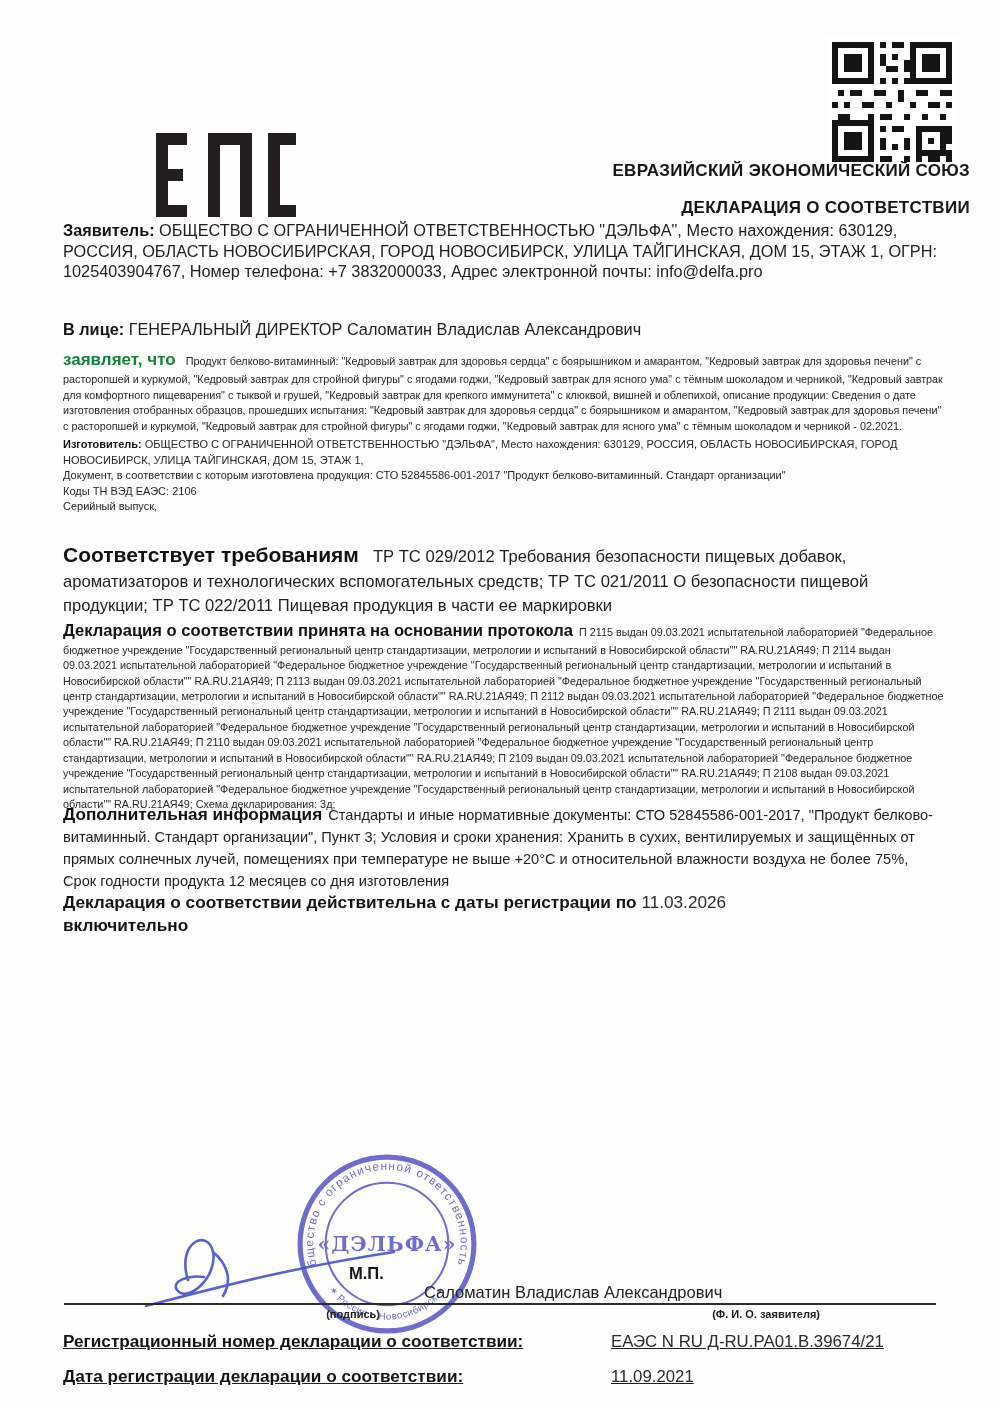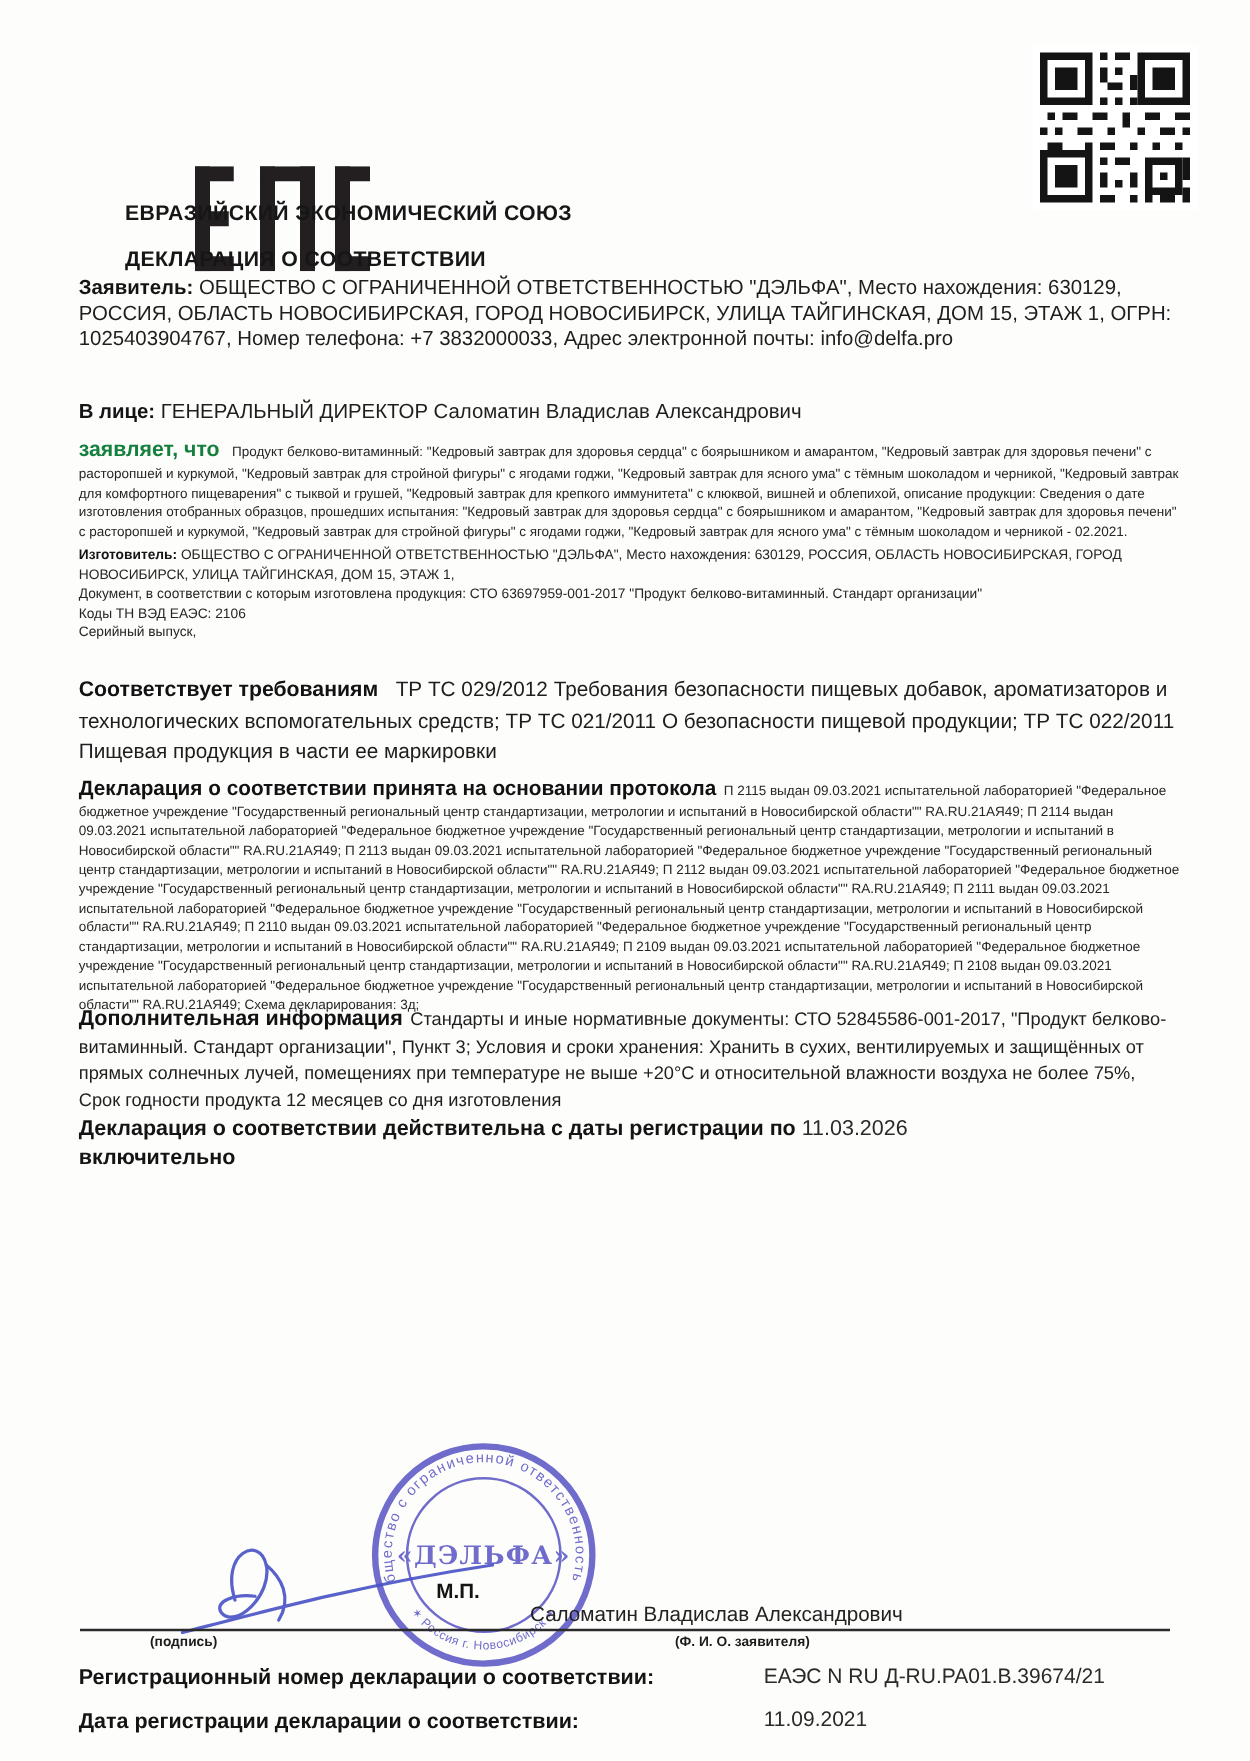--- a/index.html
+++ b/index.html
@@ -3,47 +3,47 @@
 <meta charset="utf-8">
 <style>
   html,body{margin:0;padding:0;background:#e9e9e9;}
   .page{
     position:relative;width:1000px;height:1409px;margin:0 auto;
     background:#fdfdfc;overflow:hidden;
     font-family:"Liberation Sans","DejaVu Sans",sans-serif;
     color:#1e1e1e;
   }
   .abs{position:absolute;}
-  .center{text-align:left;}
+  .center{text-align:right;}
   .b{font-weight:bold;color:#141414;}
   
   .title-line{left:100px;width:870px;font-size:17px;font-weight:bold;letter-spacing:.3px;color:#161616;}
   
   .p-app{left:63px;top:220px;width:878px;font-size:16.3px;line-height:1.27;}
   .p-inperson{left:63px;top:319px;width:878px;font-size:16.3px;line-height:1.27;}
   .p-declares{left:63px;top:348px;width:882px;font-size:10.8px;line-height:1.43;color:#262626;}
   .p-declares .head{font-size:17px;font-weight:bold;color:#15803d;padding-right:10px;}
   .p-man{left:63px;top:437px;width:882px;font-size:11px;line-height:1.42;color:#262626;}
   .p-complies{left:63px;top:540px;width:878px;font-size:16.6px;line-height:1.45;}
-  .p-complies .head{font-size:17px;font-weight:bold;color:#121212;padding-right:14px;}
+  .p-complies .head{font-size:21px;font-weight:bold;color:#121212;padding-right:14px;}
   .p-basis{left:63px;top:619px;width:882px;font-size:10.8px;line-height:1.43;color:#262626;}
   .p-basis .head{font-size:16.6px;font-weight:bold;color:#121212;padding-right:6px;}
   .p-add{left:63px;top:802px;width:882px;font-size:14.6px;line-height:1.48;}
   .p-add .head{font-size:17.2px;font-weight:bold;color:#121212;padding-right:6px;}
   .p-valid{left:63px;top:891px;width:882px;font-size:17.2px;line-height:1.35;font-weight:bold;color:#141414;}
   .p-valid .date{font-weight:normal;color:#2a2a2a;}
   
   .mp{left:349px;top:1264px;font-size:16.5px;font-weight:bold;color:#141414;}
   .sig-name{left:424px;top:1283px;font-size:16.5px;color:#222;}
   .sig-line{left:64px;top:1303px;width:872px;border-top:2px solid #2b2b2b;height:0;}
   .cap{font-size:11px;font-weight:bold;color:#1b1b1b;}
   .cap-sign{left:120px;top:1308px;width:260px;}
   .cap-fio{left:540px;top:1308px;width:280px;}
   
-  .reg-row{left:63px;width:890px;display:flex;align-items:flex-start;}
+  .reg-row{left:63px;width:890px;display:flex;align-items:flex-end;text-decoration:underline;}
   .reg-row .lbl{width:548px;font-size:17.2px;font-weight:bold;color:#141414;}
   .reg-row .val{font-size:16.8px;color:#2a2a2a;}
   .reg-num{top:1331px;}
   .reg-date{top:1366px;}
   .stamp-svg{left:295px;top:1152px;opacity:.85;}
   .sign-svg{left:128px;top:1218px;opacity:.9;}
 </style>
 </head>
 <body>
 
@@ -96,21 +96,21 @@
   <div class="abs title-line center" style="top:198px">ДЕКЛАРАЦИЯ О СООТВЕТСТВИИ</div>
 
   <div class="abs p-app"><span class="b">Заявитель:</span><span> ОБЩЕСТВО С ОГРАНИЧЕННОЙ ОТВЕТСТВЕННОСТЬЮ "ДЭЛЬФА", Место нахождения: 630129, РОССИЯ, ОБЛАСТЬ НОВОСИБИРСКАЯ, ГОРОД НОВОСИБИРСК, УЛИЦА ТАЙГИНСКАЯ, ДОМ 15, ЭТАЖ 1, ОГРН: 1025403904767, Номер телефона: +7 3832000033, Адрес электронной почты: info@delfa.pro</span></div>
 
   <div class="abs p-inperson"><span class="b">В лице:</span><span> ГЕНЕРАЛЬНЫЙ ДИРЕКТОР Саломатин Владислав Александрович</span></div>
 
   <div class="abs p-declares"><span class="head">заявляет, что</span><span>Продукт белково-витаминный: "Кедровый завтрак для здоровья сердца" с боярышником и амарантом, "Кедровый завтрак для здоровья печени" с расторопшей и куркумой, "Кедровый завтрак для стройной фигуры" с ягодами годжи, "Кедровый завтрак для ясного ума" с тёмным шоколадом и черникой, "Кедровый завтрак для комфортного пищеварения" с тыквой и грушей, "Кедровый завтрак для крепкого иммунитета" с клюквой, вишней и облепихой, описание продукции: Сведения о дате изготовления отобранных образцов, прошедших испытания: "Кедровый завтрак для здоровья сердца" с боярышником и амарантом, "Кедровый завтрак для здоровья печени" с расторопшей и куркумой, "Кедровый завтрак для стройной фигуры" с ягодами годжи, "Кедровый завтрак для ясного ума" с тёмным шоколадом и черникой - 02.2021.</span></div>
 
   <div class="abs p-man">
     <div><span class="b">Изготовитель:</span><span> ОБЩЕСТВО С ОГРАНИЧЕННОЙ ОТВЕТСТВЕННОСТЬЮ "ДЭЛЬФА", Место нахождения: 630129, РОССИЯ, ОБЛАСТЬ НОВОСИБИРСКАЯ, ГОРОД НОВОСИБИРСК, УЛИЦА ТАЙГИНСКАЯ, ДОМ 15, ЭТАЖ 1,</span></div>
-    <div>Документ, в соответствии с которым изготовлена продукция: СТО 63697959-001-2017 "Продукт белково-витаминный. Стандарт организации"</div>
+    <div>Документ, в соответствии с которым изготовлена продукция: СТО 52845586-001-2017 "Продукт белково-витаминный. Стандарт организации"</div>
     <div>Коды ТН ВЭД ЕАЭС: 2106</div>
     <div>Серийный выпуск,</div>
   </div>
 
   <div class="abs p-complies"><span class="head">Соответствует требованиям</span><span>ТР ТС 029/2012 Требования безопасности пищевых добавок, ароматизаторов и технологических вспомогательных средств; ТР ТС 021/2011 О безопасности пищевой продукции; ТР ТС 022/2011 Пищевая продукция в части ее маркировки</span></div>
 
   <div class="abs p-basis"><span class="head">Декларация о соответствии принята на основании протокола</span><span>П 2115 выдан 09.03.2021 испытательной лабораторией "Федеральное бюджетное учреждение "Государственный региональный центр стандартизации, метрологии и испытаний в Новосибирской области"" RA.RU.21АЯ49; П 2114 выдан 09.03.2021 испытательной лабораторией "Федеральное бюджетное учреждение "Государственный региональный центр стандартизации, метрологии и испытаний в Новосибирской области"" RA.RU.21АЯ49; П 2113 выдан 09.03.2021 испытательной лабораторией "Федеральное бюджетное учреждение "Государственный региональный центр стандартизации, метрологии и испытаний в Новосибирской области"" RA.RU.21АЯ49; П 2112 выдан 09.03.2021 испытательной лабораторией "Федеральное бюджетное учреждение "Государственный региональный центр стандартизации, метрологии и испытаний в Новосибирской области"" RA.RU.21АЯ49; П 2111 выдан 09.03.2021 испытательной лабораторией "Федеральное бюджетное учреждение "Государственный региональный центр стандартизации, метрологии и испытаний в Новосибирской области"" RA.RU.21АЯ49; П 2110 выдан 09.03.2021 испытательной лабораторией "Федеральное бюджетное учреждение "Государственный региональный центр стандартизации, метрологии и испытаний в Новосибирской области"" RA.RU.21АЯ49; П 2109 выдан 09.03.2021 испытательной лабораторией "Федеральное бюджетное учреждение "Государственный региональный центр стандартизации, метрологии и испытаний в Новосибирской области"" RA.RU.21АЯ49; П 2108 выдан 09.03.2021 испытательной лабораторией "Федеральное бюджетное учреждение "Государственный региональный центр стандартизации, метрологии и испытаний в Новосибирской области"" RA.RU.21АЯ49; Схема декларирования: 3д;</span></div>
 
   <div class="abs p-add"><span class="head">Дополнительная информация</span><span>Стандарты и иные нормативные документы: СТО 52845586-001-2017, "Продукт белково-витаминный. Стандарт организации", Пункт 3; Условия и сроки хранения: Хранить в сухих, вентилируемых и защищённых от прямых солнечных лучей, помещениях при температуре не выше +20°С и относительной влажности воздуха не более 75%, Срок годности продукта 12 месяцев со дня изготовления</span></div>
 

